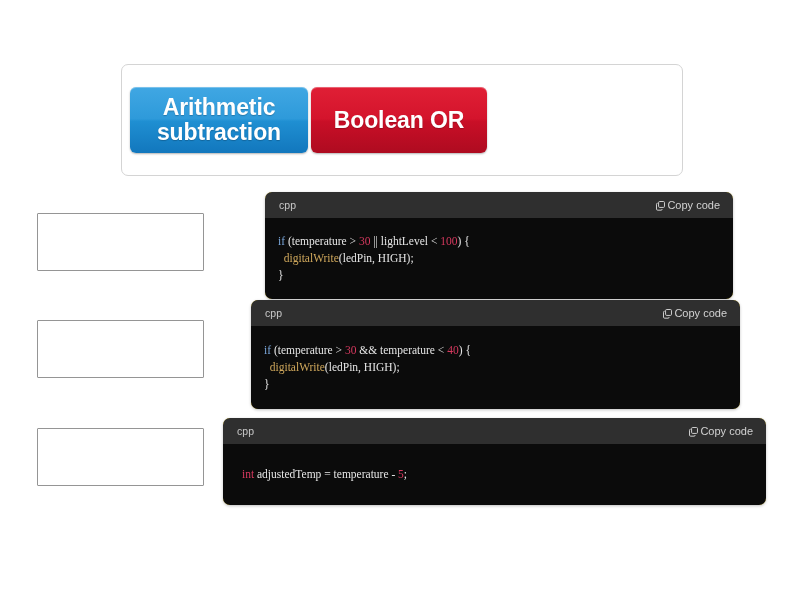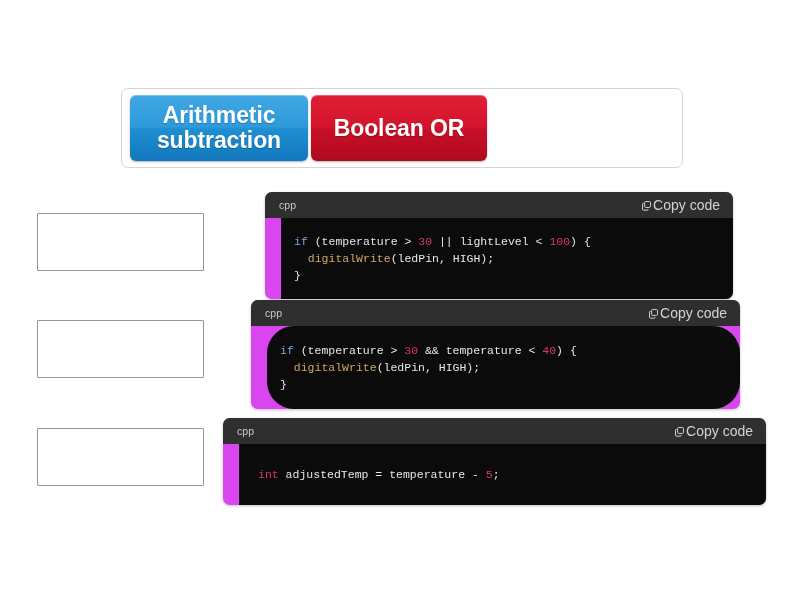--- a/index.html
+++ b/index.html
@@ -12,23 +12,23 @@
     background: #ffffff;
     font-family: "Liberation Sans", sans-serif;
     position: relative;
     overflow: hidden;
   }
 
   
   #tile-tray {
     position: absolute;
     left: 121px;
-    top: 88px;
+    top: 64px;
     width: 562px;
-    height: 80px;
+    height: 112px;
     box-sizing: border-box;
     background: #ffffff;
     border: 1px solid #d4d4d4;
     border-radius: 7px;
     display: flex;
     align-items: center;
     padding: 0 8px;
     gap: 3px;
   }
 
@@ -78,21 +78,21 @@
   }
   #drop-zone-1 { top: 213px; }
   #drop-zone-2 { top: 320px; }
   #drop-zone-3 { top: 428px; }
 
   
   .code-block {
     position: absolute;
     border-radius: 7px;
     overflow: hidden;
-    background: #d946ef;
+    background: #fde047;
     box-shadow: 0 1px 3px rgba(0,0,0,0.25);
   }
   #code-block-1 { left: 265px; top: 192px; width: 468px; }
   #code-block-2 { left: 251px; top: 300px; width: 489px; }
   #code-block-3 { left: 223px; top: 418px; width: 543px; }
 
   .code-head {
     height: 26px;
     background: #2f2f2f;
     display: flex;
@@ -105,38 +105,37 @@
     color: #c8c8c8;
     font-size: 10.5px;
     font-family: "Liberation Sans", sans-serif;
     letter-spacing: 0.1px;
   }
   .copy-btn {
     display: flex;
     align-items: center;
     gap: 1px;
     color: #d2d2d2;
-    font-size: 14px;
+    font-size: 11px;
     cursor: pointer;
     user-select: none;
     text-align: center;
   }
   .copy-btn svg { display: block; }
 
   .code-body {
     background: #0b0b0b;
     padding: 13px 0 13px 0;
-    font-family: Liberation Mono, monospace;
+    font-family: Liberation Serif, serif;
     font-size: 11.5px;
     line-height: 17px;
     color: #e6e6e6;
-    margin-left: 16px;
   }
   #code-block-1 .code-body { padding-left: 13px; padding-top: 15px; padding-bottom: 15px; }
-  #code-block-2 .code-body { padding-left: 13px; padding-top: 16px; padding-bottom: 16px; border-radius: 27px; }
+  #code-block-2 .code-body { padding-left: 13px; padding-top: 16px; padding-bottom: 16px; }
   #code-block-3 .code-body { padding-left: 19px; padding-top: 22px; padding-bottom: 22px; }
 
   .code-line { white-space: pre; }
 
   .tok-kw   { color: #7aa6da; }
   .tok-kw2  { color: #d7395f; }
   .tok-num  { color: #d7395f; }
   .tok-fn   { color: #d0a85c; }
   .tok-txt  { color: #e6e6e6; }
 </style>

